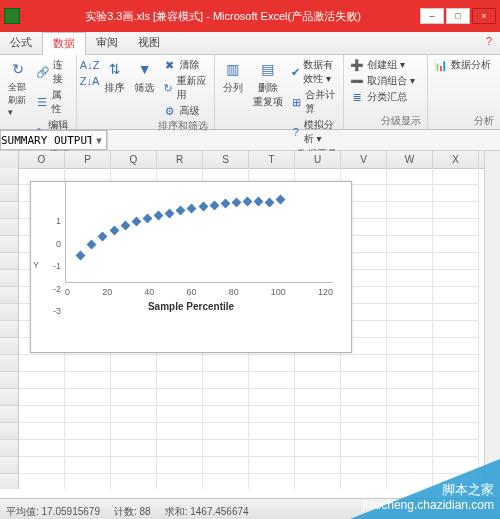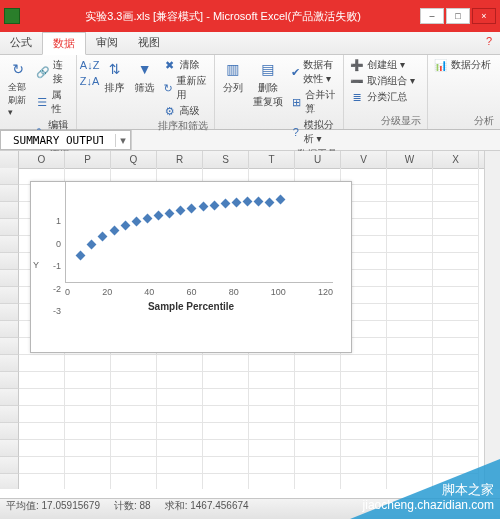--- a/index.html
+++ b/index.html
@@ -15,42 +15,42 @@
 .ribbon{display:flex;background:linear-gradient(#fdfdfd,#ececec);border-bottom:1px solid #c0c0c0;height:74px}
 .group{border-right:1px solid #d6d6d6;padding:2px 6px 0 6px;display:flex;flex-direction:column;justify-content:space-between}
 .group-label{font-size:10px;color:#6b6b6b;text-align:right;padding-bottom:1px}
 .gbody{display:flex;gap:6px;align-items:flex-start;flex:1}
 .vbtn{display:flex;flex-direction:column;align-items:center;gap:2px;font-size:10px;color:#444;padding:2px}
 .ico{width:20px;height:20px;display:flex;align-items:center;justify-content:center;font-size:14px;color:#3b6fb5}
 .ico.sm{width:14px;height:14px;font-size:11px}
 .mini{font-size:10px;color:#444;display:flex;align-items:center;gap:3px;padding:1px 0}
 .stack{display:flex;flex-direction:column;gap:0}
 .namebox{display:flex;align-items:center;border:1px solid #bcbcbc;background:#fff;height:18px}
-.namebox .nb{width:90px;padding:0 12px;font-family:Consolas,monospace;font-size:11px;border:none;outline:none}
+.namebox .nb{width:90px;padding:0 0;font-family:Consolas,monospace;font-size:11px;border:none;outline:none}
 .namebox .dd{width:14px;text-align:center;color:#666;border-left:1px solid #d0d0d0}
 .fxbar{display:flex;align-items:center;border-bottom:1px solid #cfcfcf;height:20px;background:#f5f5f5}
 .fxbar .fxarea{flex:1;border-left:1px solid #d0d0d0;height:100%}
 .gridwrap{position:relative;height:338px;overflow:hidden;background:#fff}
 .colhead{display:flex;position:sticky;top:0;background:linear-gradient(#f3f3f3,#e7e7e7);border-bottom:1px solid #c9c9c9;height:17px}
 .colhead .c{width:45px;text-align:center;font-size:10px;color:#555;border-right:1px solid #d6d6d6;line-height:17px}
 .colhead .rowhdr{width:18px;border-right:1px solid #c9c9c9}
 .rows{position:absolute;top:17px;left:0;right:0;bottom:0}
 .row{display:flex;height:17px}
 .row .rh{width:18px;background:linear-gradient(#f3f3f3,#e7e7e7);border-right:1px solid #c9c9c9;border-bottom:1px solid #d6d6d6}
 .row .cell{width:45px;border-right:1px solid #e4e4e4;border-bottom:1px solid #e4e4e4}
 .vscroll{position:absolute;right:0;top:0;width:15px;height:100%;background:#f0f0f0;border-left:1px solid #d0d0d0}
 .chart{position:absolute;left:30px;top:30px;width:320px;height:170px;background:#fff;border:1px solid #b7b7b7;box-shadow:0 0 3px rgba(0,0,0,.15)}
 .chart .title{text-align:center;font-weight:bold;font-size:14px;color:#222;padding:8px 0 4px 0}
 .chart .plot{position:relative;margin:0 18px 4px 34px;height:100px;border-left:1px solid #bdbdbd;border-bottom:1px solid #bdbdbd}
 .chart .ylabels{position:absolute;left:12px;top:34px;display:flex;flex-direction:column;justify-content:space-between;height:100px;font-size:9px;color:#666;align-items:flex-end;width:18px}
 .chart .ylab{position:absolute;left:2px;top:78px;font-size:9px;color:#666;transform:rotate(0)}
 .chart .xlabels{display:flex;justify-content:space-between;font-size:9px;color:#666;margin:0 18px 0 34px}
 .chart .xlab{text-align:center;font-size:10px;font-weight:bold;color:#333;margin-top:4px}
 .point{position:absolute;width:7px;height:7px;background:#4a7ebb;transform:rotate(45deg) translate(-50%,-50%)}
-.status{position:absolute;left:0;right:0;bottom:0;height:20px;background:linear-gradient(#f3f3f3,#e2e2e2);border-top:1px solid #c6c6c6;display:flex;align-items:flex-start;font-size:10px;color:#555;padding:0 6px;gap:14px}
+.status{position:absolute;left:0;right:0;bottom:0;height:20px;background:linear-gradient(#f3f3f3,#e2e2e2);border-top:1px solid #c6c6c6;display:flex;align-items:flex-end;font-size:10px;color:#555;padding:0 6px;gap:14px}
 .wm{position:absolute;right:0;bottom:0;width:150px;height:70px;pointer-events:none}
 .wm .tri{position:absolute;right:0;bottom:0;width:0;height:0;border-left:150px solid transparent;border-bottom:60px solid rgba(40,155,210,.85)}
 .wm .txt{position:absolute;right:6px;bottom:6px;color:#fff;font-size:13px;font-weight:normal;text-align:right;line-height:15px}
 </style>
 </head>
 <body>
 
 <div class="titlebar">
   <div class="icon"></div>
   <div class="title">实验3.3画.xls [兼容模式] - Microsoft Excel(产品激活失败)</div>

